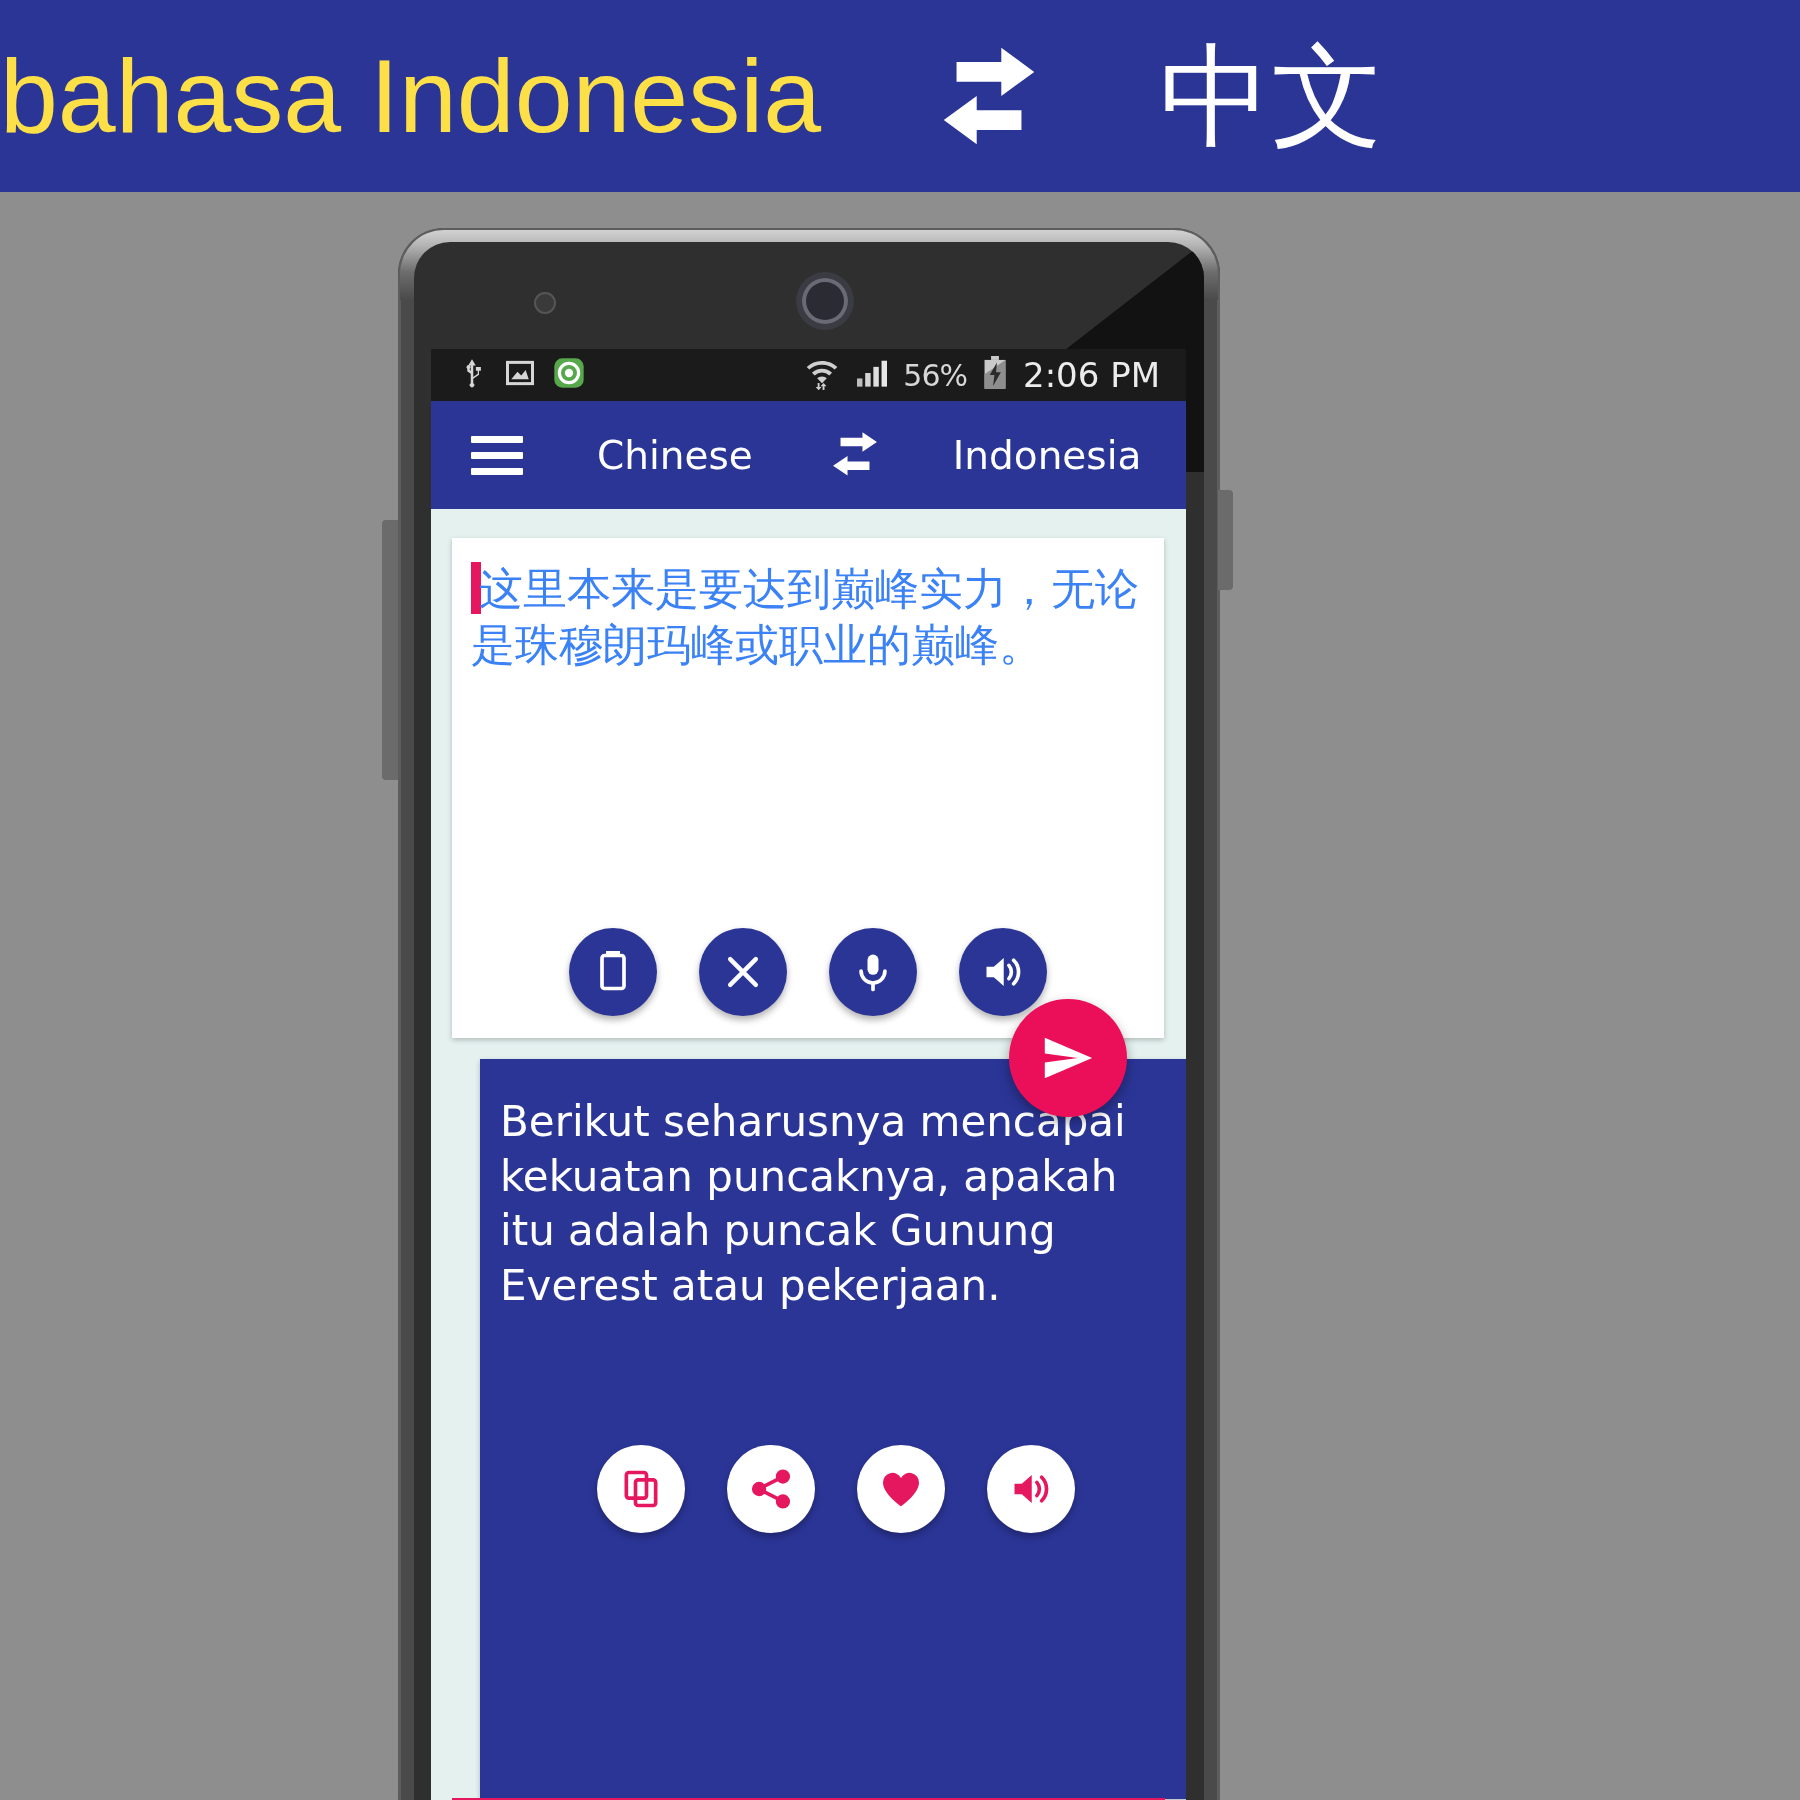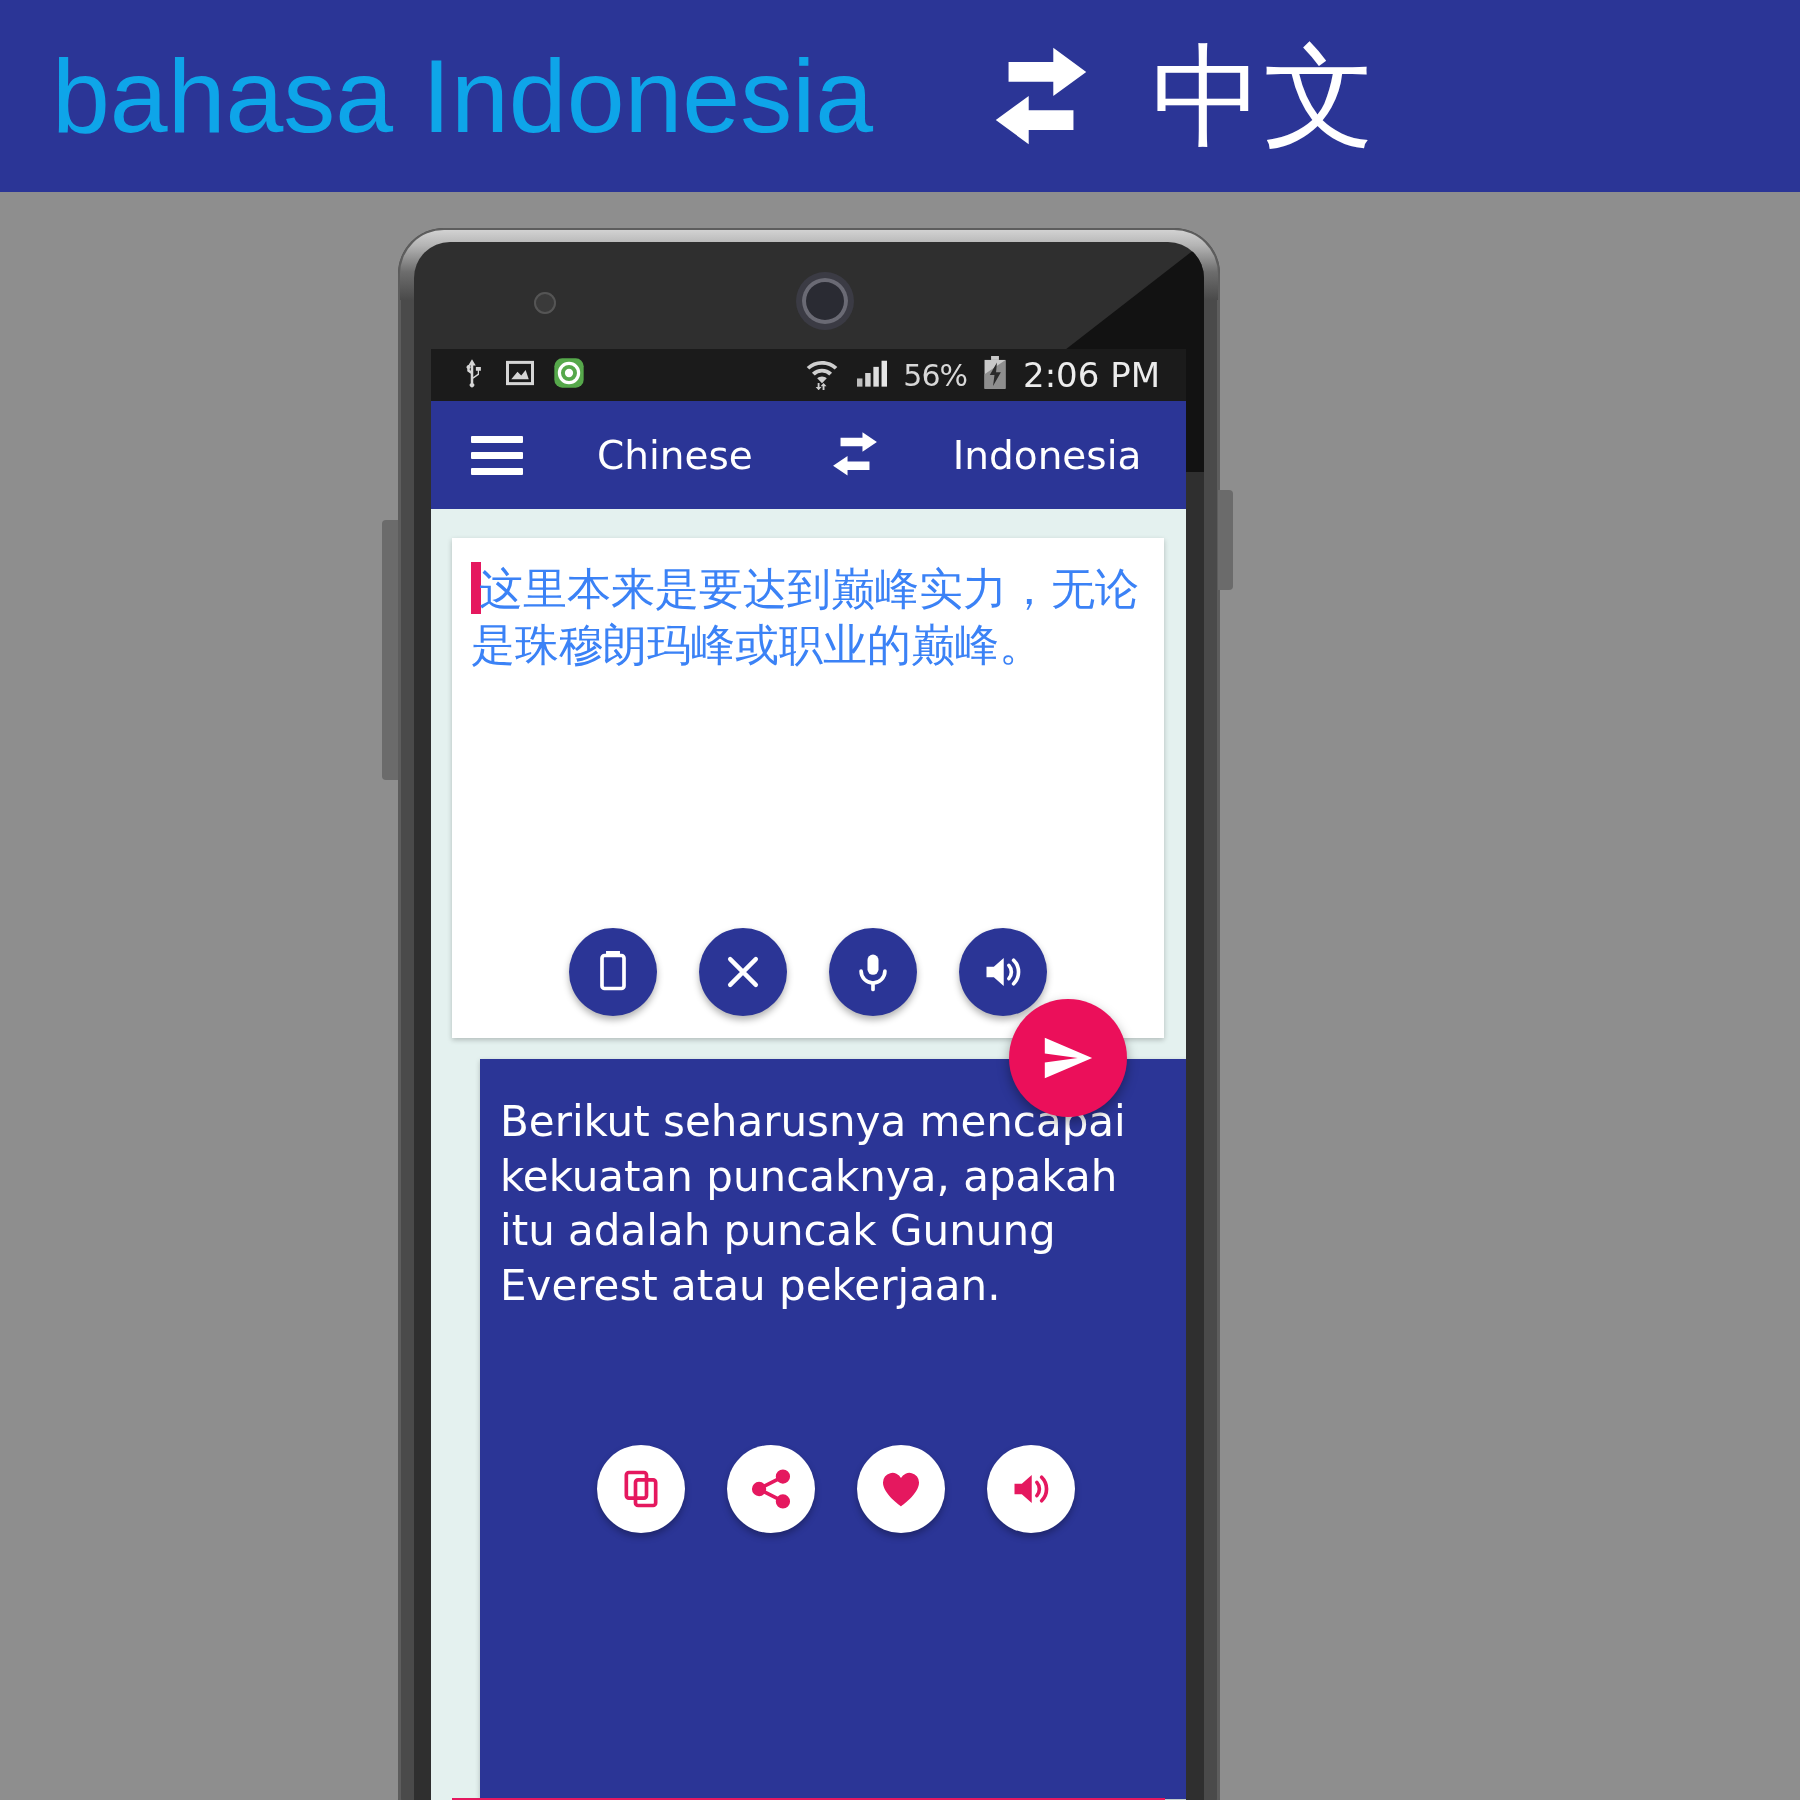--- a/index.html
+++ b/index.html
@@ -12,38 +12,37 @@
   #root { position: relative; width: 1800px; height: 1800px; }
 
   
   .banner {
     position: absolute; left: 0; top: 0;
     width: 1800px; height: 192px;
     background: #2b3596;
     display: flex; align-items: center;
   }
   .banner-lang-left {
-    color: #0ea5e9;
+    color: #fde047;
     font-size: 104px;
     line-height: 1;
     font-family: "Liberation Sans", sans-serif;
-    margin-left: 52px;
     letter-spacing: 0px;
     white-space: nowrap;
   }
   .banner-swap {
     margin-left: 108px;
     width: 120px; height: 120px;
     display: flex; align-items: center; justify-content: center;
   }
   .banner-lang-right {
     color: #ffffff;
     font-size: 112px;
     line-height: 1;
-    margin-left: 50px;
+    margin-left: 110px;
     white-space: nowrap;
     font-family: "DejaVu Sans", sans-serif;
   }
 
   
   .phone {
     position: absolute;
     left: 398px; top: 228px;
     width: 822px; height: 1580px;
   }

